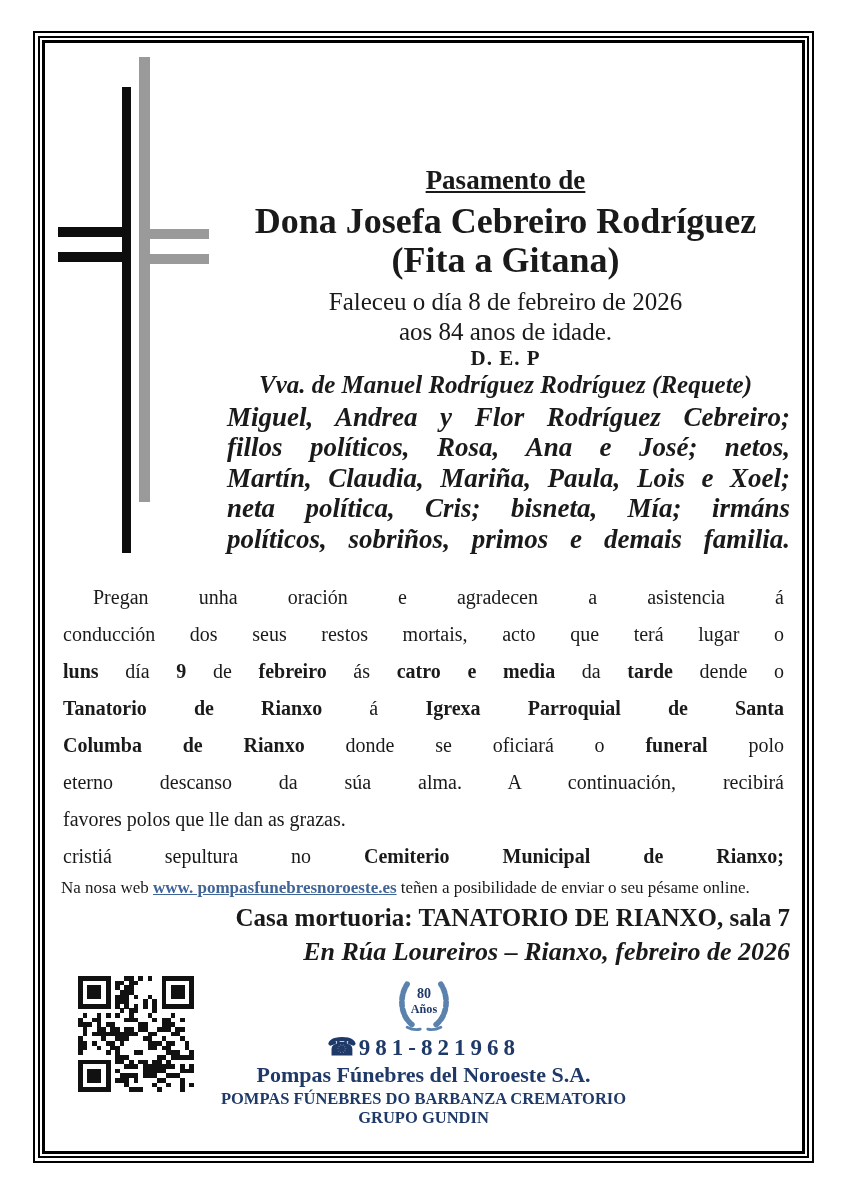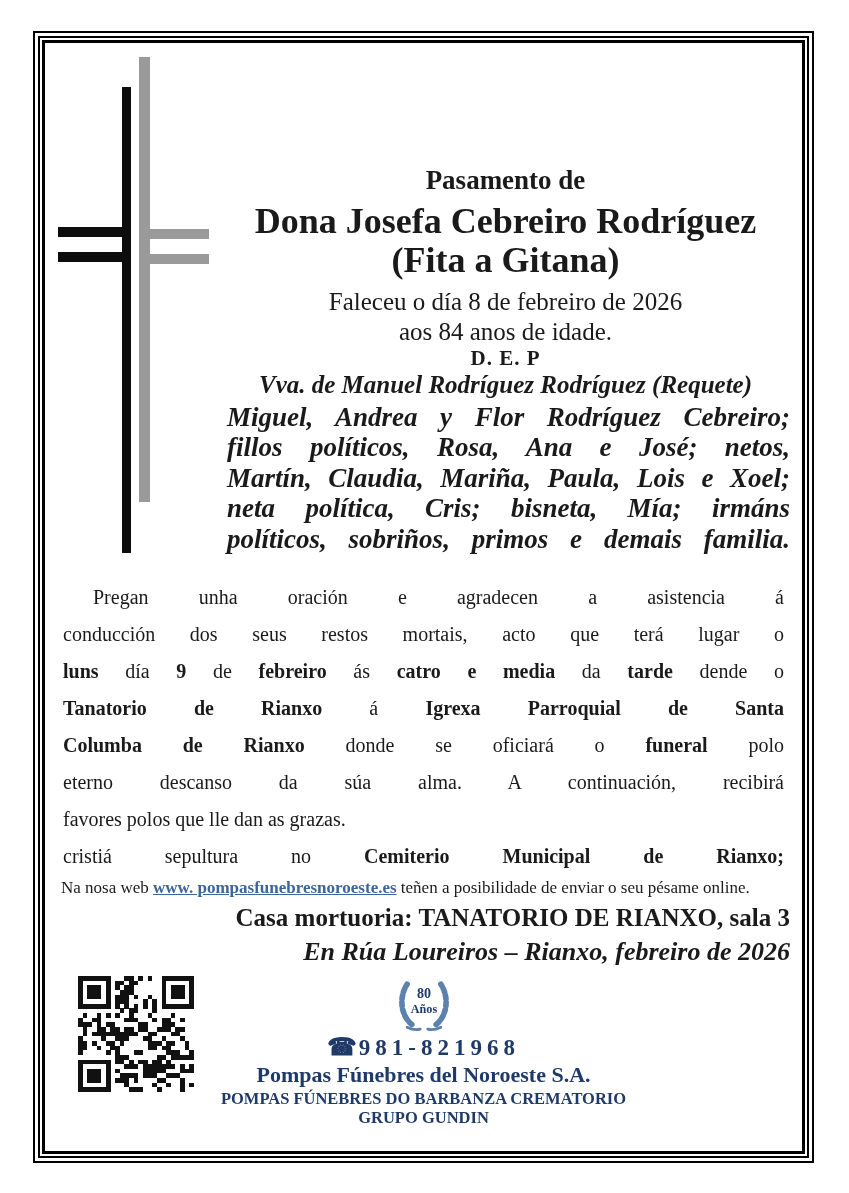--- a/index.html
+++ b/index.html
@@ -20,21 +20,21 @@
   .cross-col{flex:none;width:160px;height:515px;position:relative;margin-top:14px;}
   .cross-col .bar{position:absolute;}
   .bar-gray-v{left:82px;top:0;width:11px;height:445px;background:var(--cross-gray);}
   .bar-black-v{left:65px;top:30px;width:9px;height:466px;background:#0d0d0d;}
   .bar-black-h1{left:1px;top:170px;width:73px;height:10px;background:#0d0d0d;}
   .bar-black-h2{left:1px;top:195px;width:73px;height:10px;background:#0d0d0d;}
   .bar-gray-h1{left:82px;top:172px;width:70px;height:10px;background:var(--cross-gray);}
   .bar-gray-h2{left:82px;top:197px;width:70px;height:10px;background:var(--cross-gray);}
 
   .header-col{flex:1;text-align:center;min-width:0;padding-left:4px;}
-  .pasamento{font-size:27px;font-weight:bold;margin-top:122px;}
+  .pasamento{font-size:27px;font-weight:bold;margin-top:122px;text-decoration:underline;}
   .deceased-name{font-size:36px;font-weight:bold;line-height:1.12;margin-top:5px;}
   .deceased-alias{font-size:36px;font-weight:bold;line-height:1.1;}
   .death-line{font-size:25px;line-height:30px;margin-top:6px;}
   .death-line2{font-size:25px;line-height:29px;}
   .dep{font-size:21px;font-weight:bold;letter-spacing:1px;line-height:24px;}
   .widow-line{font-size:25px;font-weight:bold;font-style:italic;line-height:28px;margin-top:1px;}
 
   .family-block{margin-top:3px;padding-left:6px;}
   .family-block .jline{
     font-size:27px;font-weight:bold;font-style:italic;line-height:30.5px;
@@ -114,21 +114,21 @@
             <div class="jline"><span>eterno descanso da súa alma. A continuación, recibirá</span></div>
             <div class="jline last"><span>favores polos que lle dan as grazas.</span></div>
             <div class="jline"><span>cristiá sepultura no </span><b>Cemiterio Municipal de Rianxo;</b></div>
           </div>
 
         <div class="web-line">
           <span>Na nosa web </span><span class="web-link">www. pompasfunebresnoroeste.es</span><span> teñen a posibilidade de enviar o seu pésame online.</span>
         </div>
 
         <div class="mortuary-line">
-          <span>Casa mortuoria: </span><span>TANATORIO DE RIANXO</span><span>, sala 3</span>
+          <span>Casa mortuoria: </span><span>TANATORIO DE RIANXO</span><span>, sala 7</span>
         </div>
 
         <div class="location-line">En Rúa Loureiros – Rianxo, febreiro de 2026</div>
 
         <div class="footer">
           <svg class="qr" id="qr-svg" shape-rendering="crispEdges" viewBox="0 0 116 116">
               <rect width="116" height="116" fill="#fff"></rect>
               <rect x="0.00" y="0.00" width="4.69" height="4.69" fill="#111"></rect>
               <rect x="4.64" y="0.00" width="4.69" height="4.69" fill="#111"></rect>
               <rect x="9.28" y="0.00" width="4.69" height="4.69" fill="#111"></rect>

